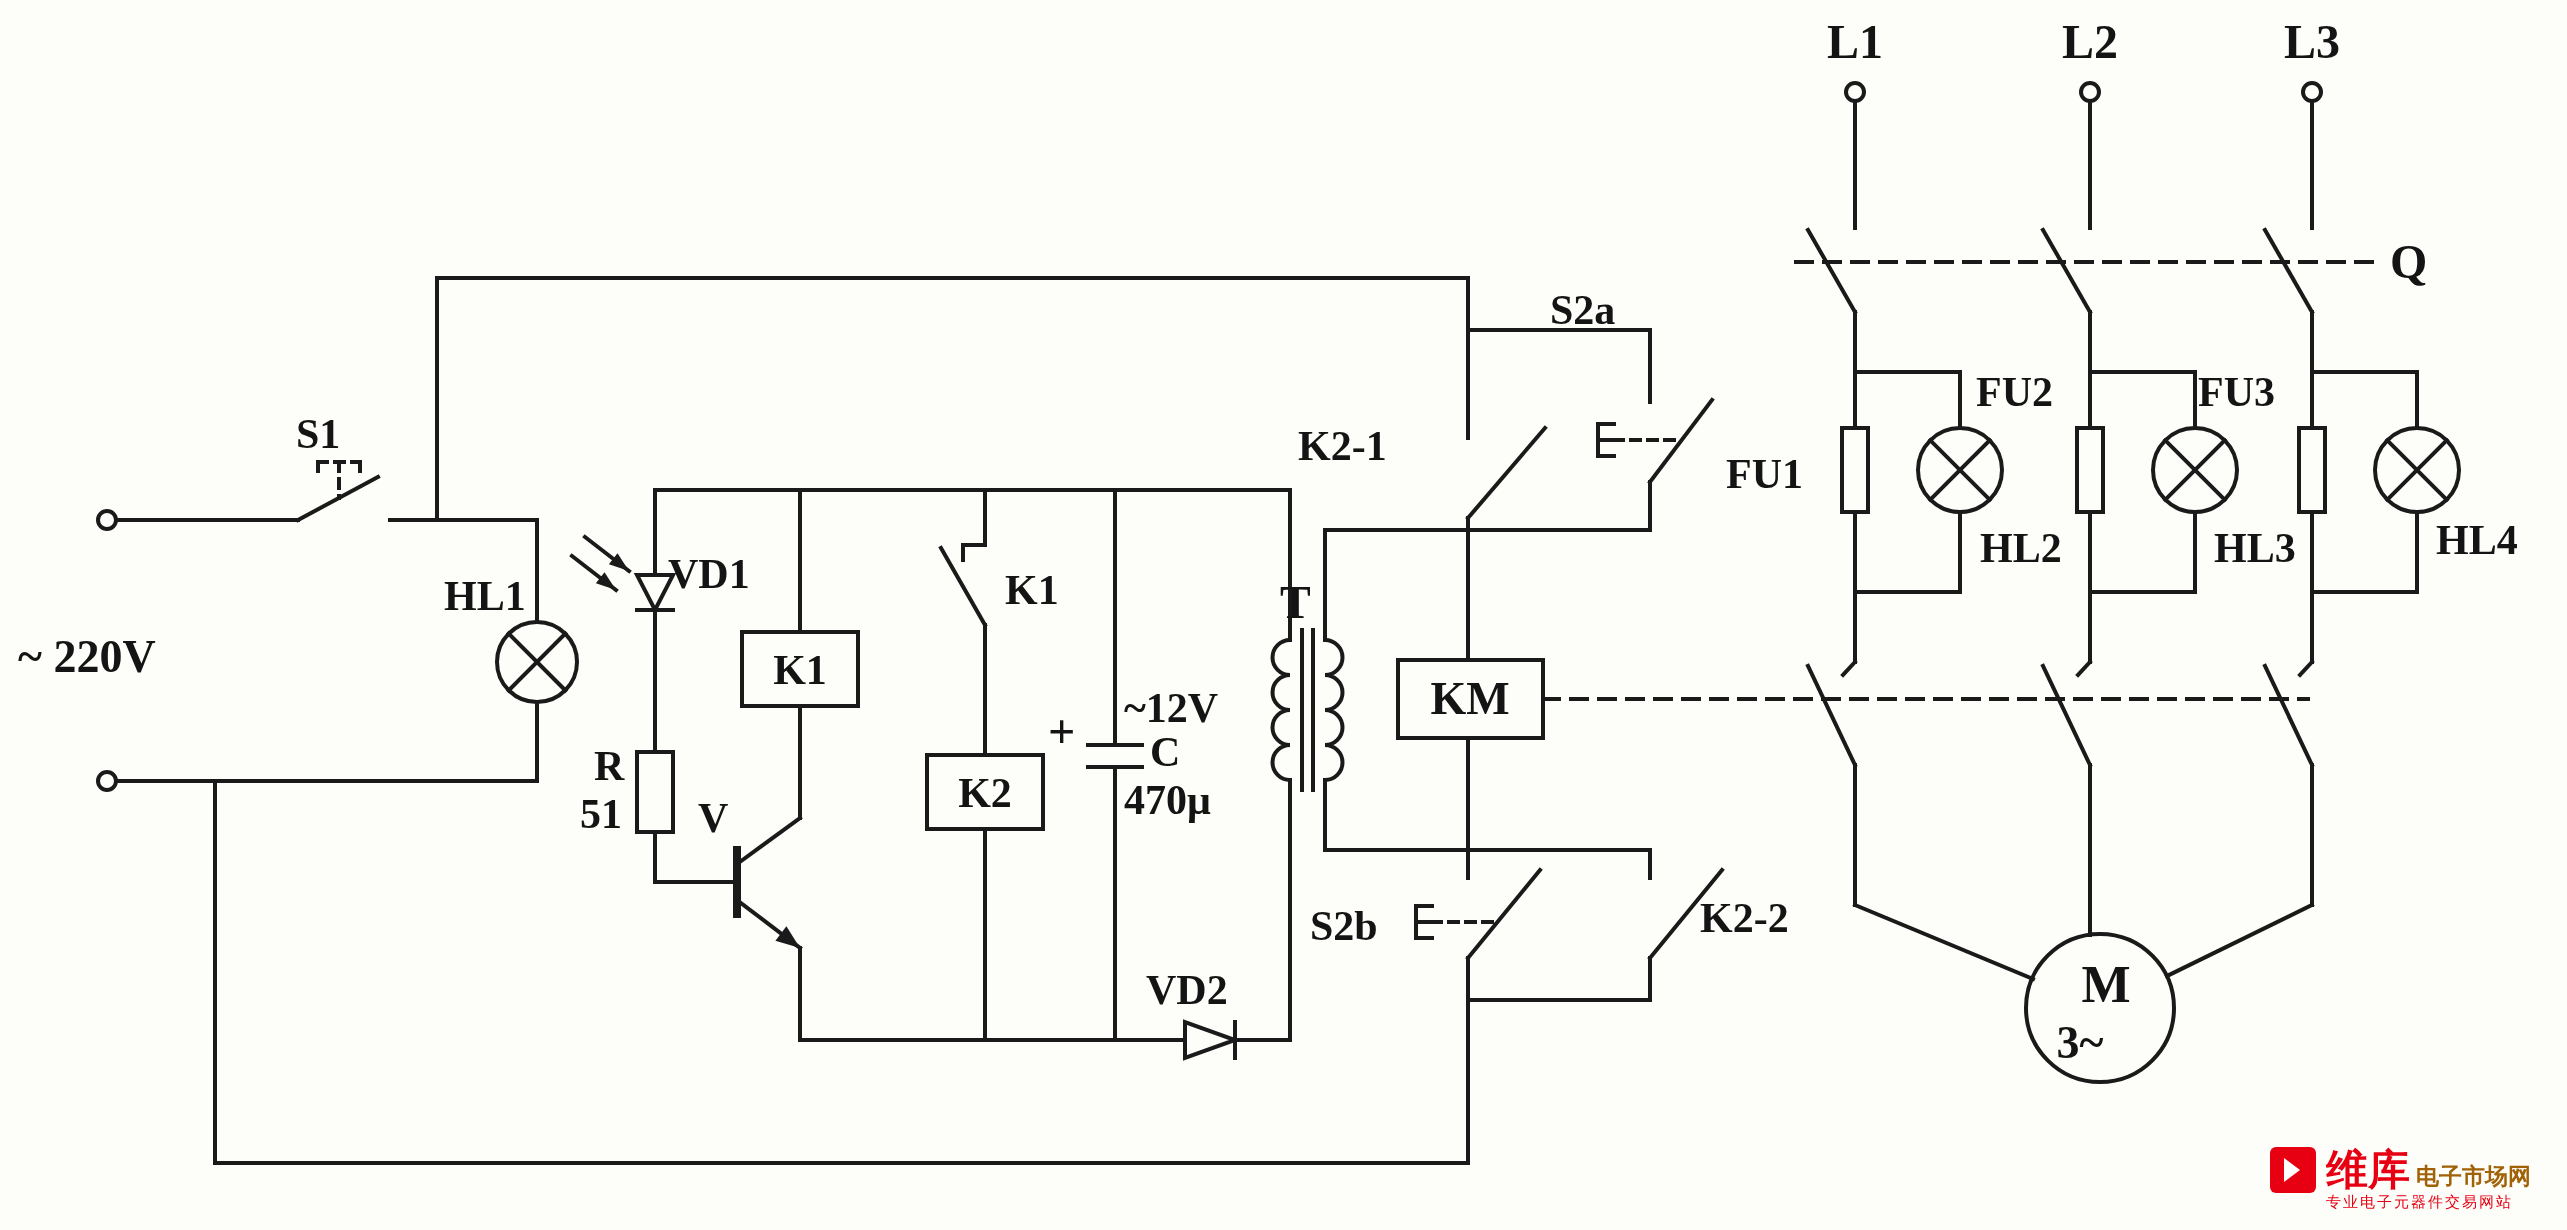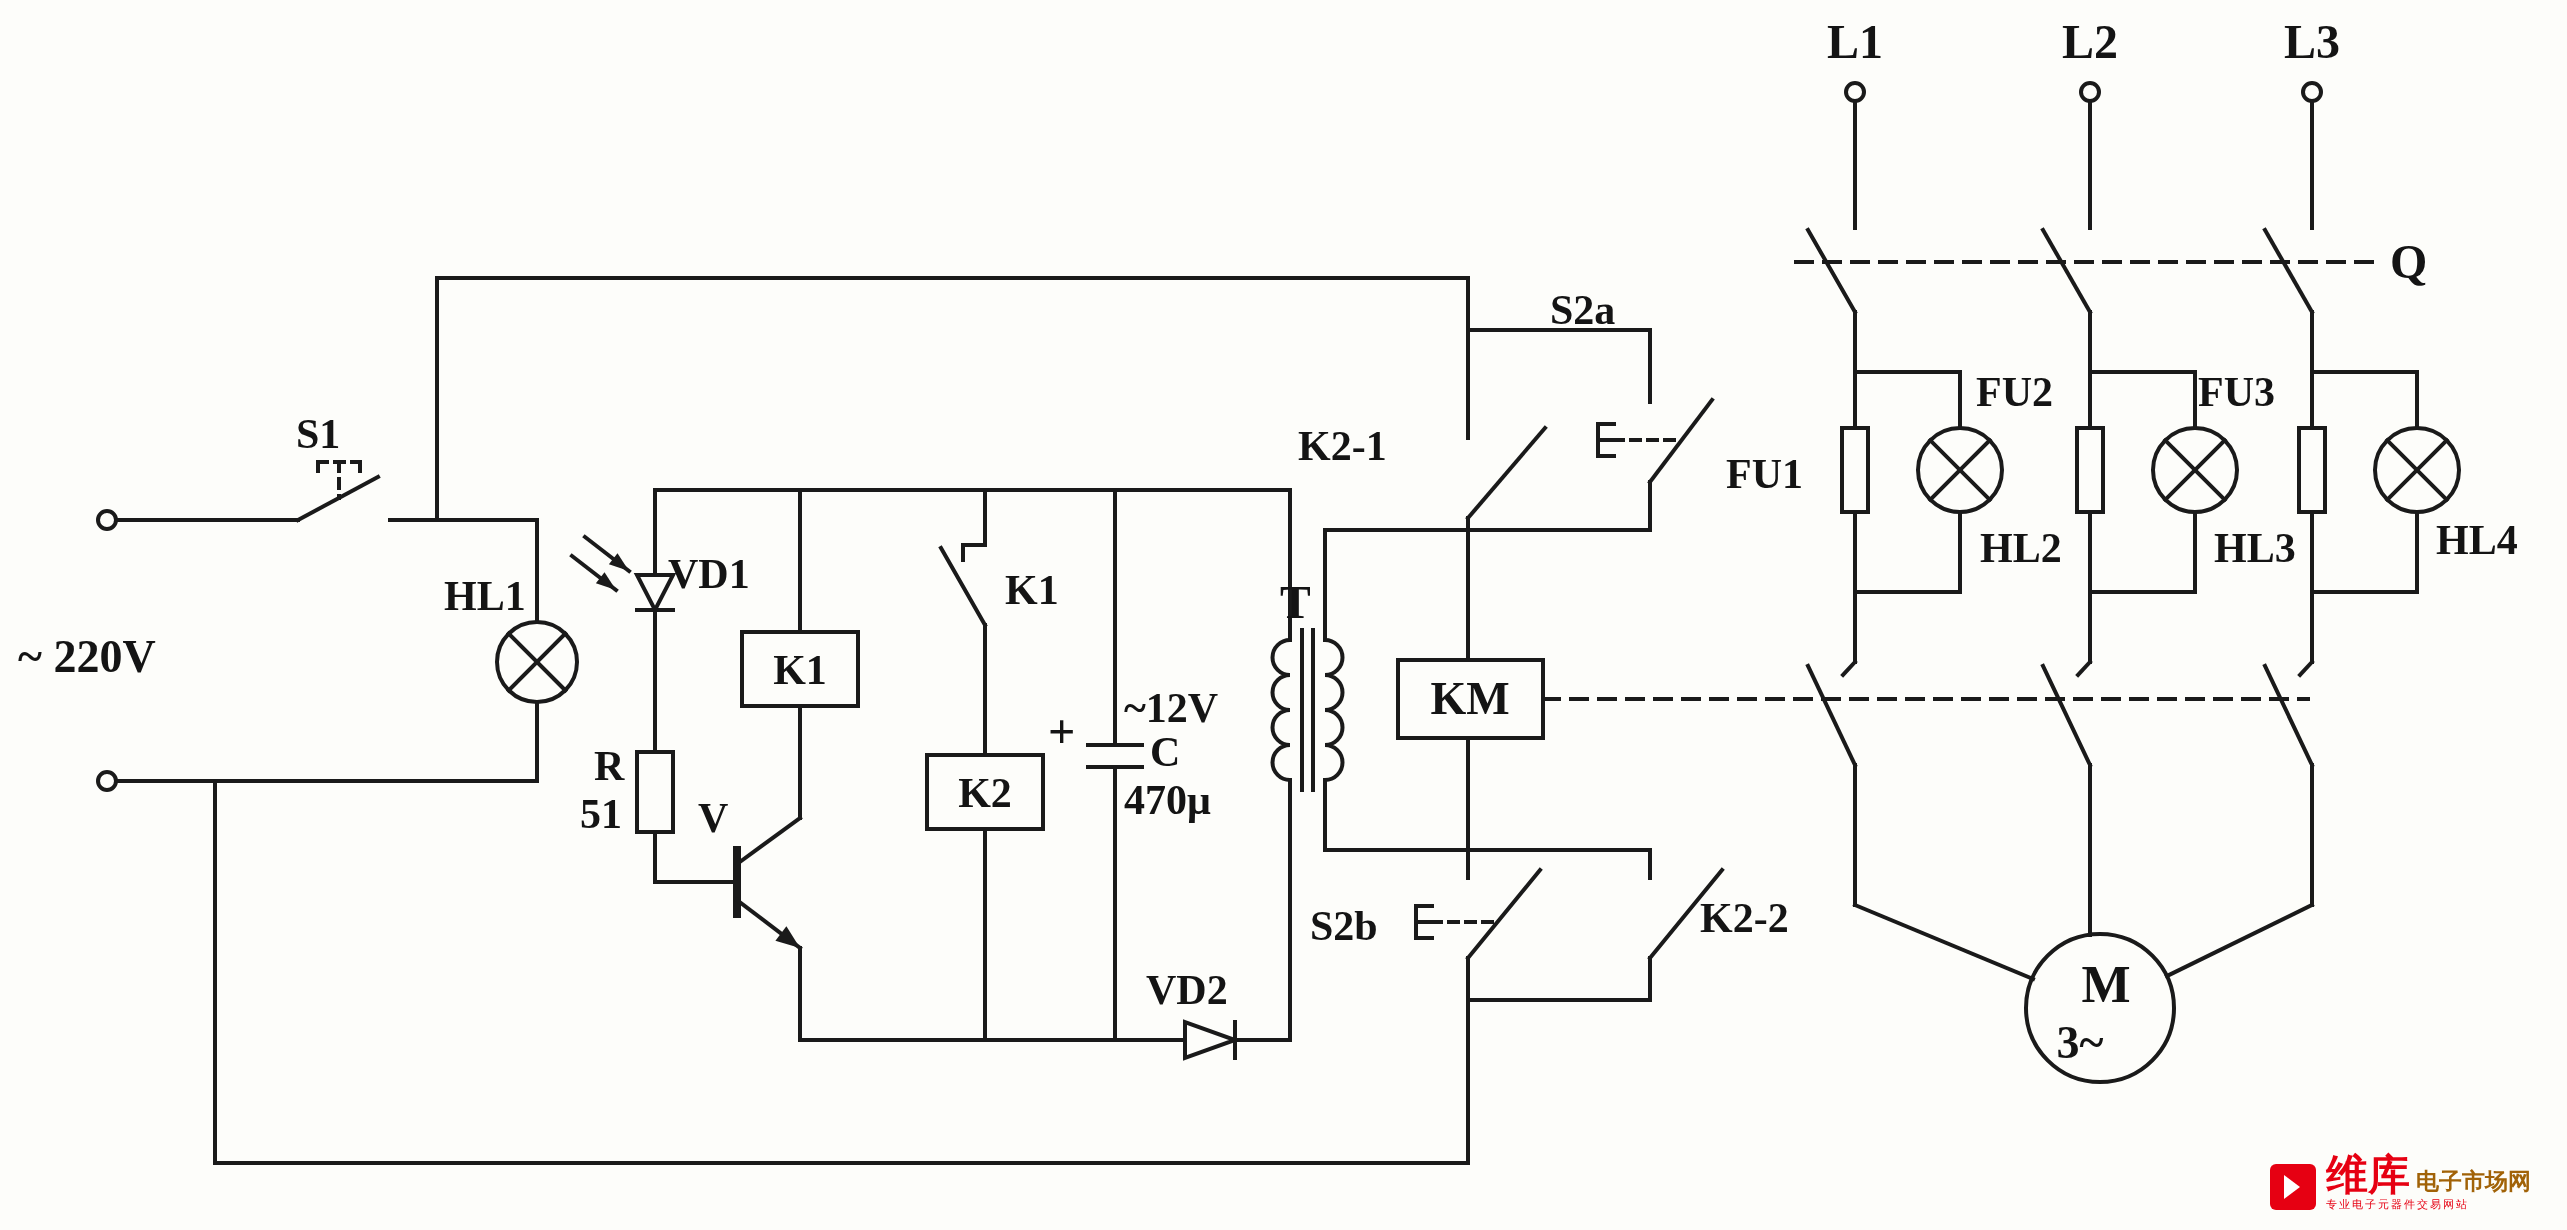--- a/index.html
+++ b/index.html
@@ -9,28 +9,28 @@
   .thick{stroke-width:8;}
   .dash{stroke-dasharray:16 12;}
   .dashs{stroke-dasharray:9 8;}
   .diode{fill:#fdfdfa;stroke:#1a1a1a;stroke-width:4;}
   .head{fill:#1a1a1a;stroke:none;}
   text{font-family:"Liberation Serif","DejaVu Serif",serif;font-weight:bold;fill:#141414;}
   .lbl{font-size:42px;}
   .lg{font-size:46px;}
   .xl{font-size:48px;}
   .mid{text-anchor:middle;}
-  .watermark{position:absolute;right:36px;bottom:20px;display:flex;align-items:flex-end;gap:10px;}
+  .watermark{position:absolute;right:36px;bottom:20px;display:flex;align-items:flex-start;gap:10px;}
   .wm-badge{width:46px;height:46px;background:#e60012;border-radius:6px;position:relative;flex:0 0 auto;}
   .wm-badge::after{content:"";position:absolute;left:14px;top:11px;border-left:16px solid #ffffff;border-top:12px solid transparent;border-bottom:12px solid transparent;}
   .wm-col{display:flex;flex-direction:column;line-height:1.1;}
   .wm-row{display:flex;align-items:baseline;gap:6px;}
   .wm-brand{font-size:42px;font-weight:bold;color:#e60012;font-family:"Liberation Sans",sans-serif;}
   .wm-suffix{font-size:23px;font-weight:bold;color:#a16207;font-family:"Liberation Sans",sans-serif;}
-  .wm-tagline{font-size:11px;color:#e60012;letter-spacing:2px;font-family:"Liberation Sans",sans-serif;}
+  .wm-tagline{font-size:15px;color:#e60012;letter-spacing:2px;font-family:"Liberation Sans",sans-serif;}
 </style>
 </head>
 <body>
 
 <div class="page">
 <svg width="2567" height="1230" viewBox="0 0 2567 1230">
 
   <g>
     <text class="lg" x="18" y="672">~ 220V</text>
     <circle class="w" cx="107" cy="520" r="9"></circle>

